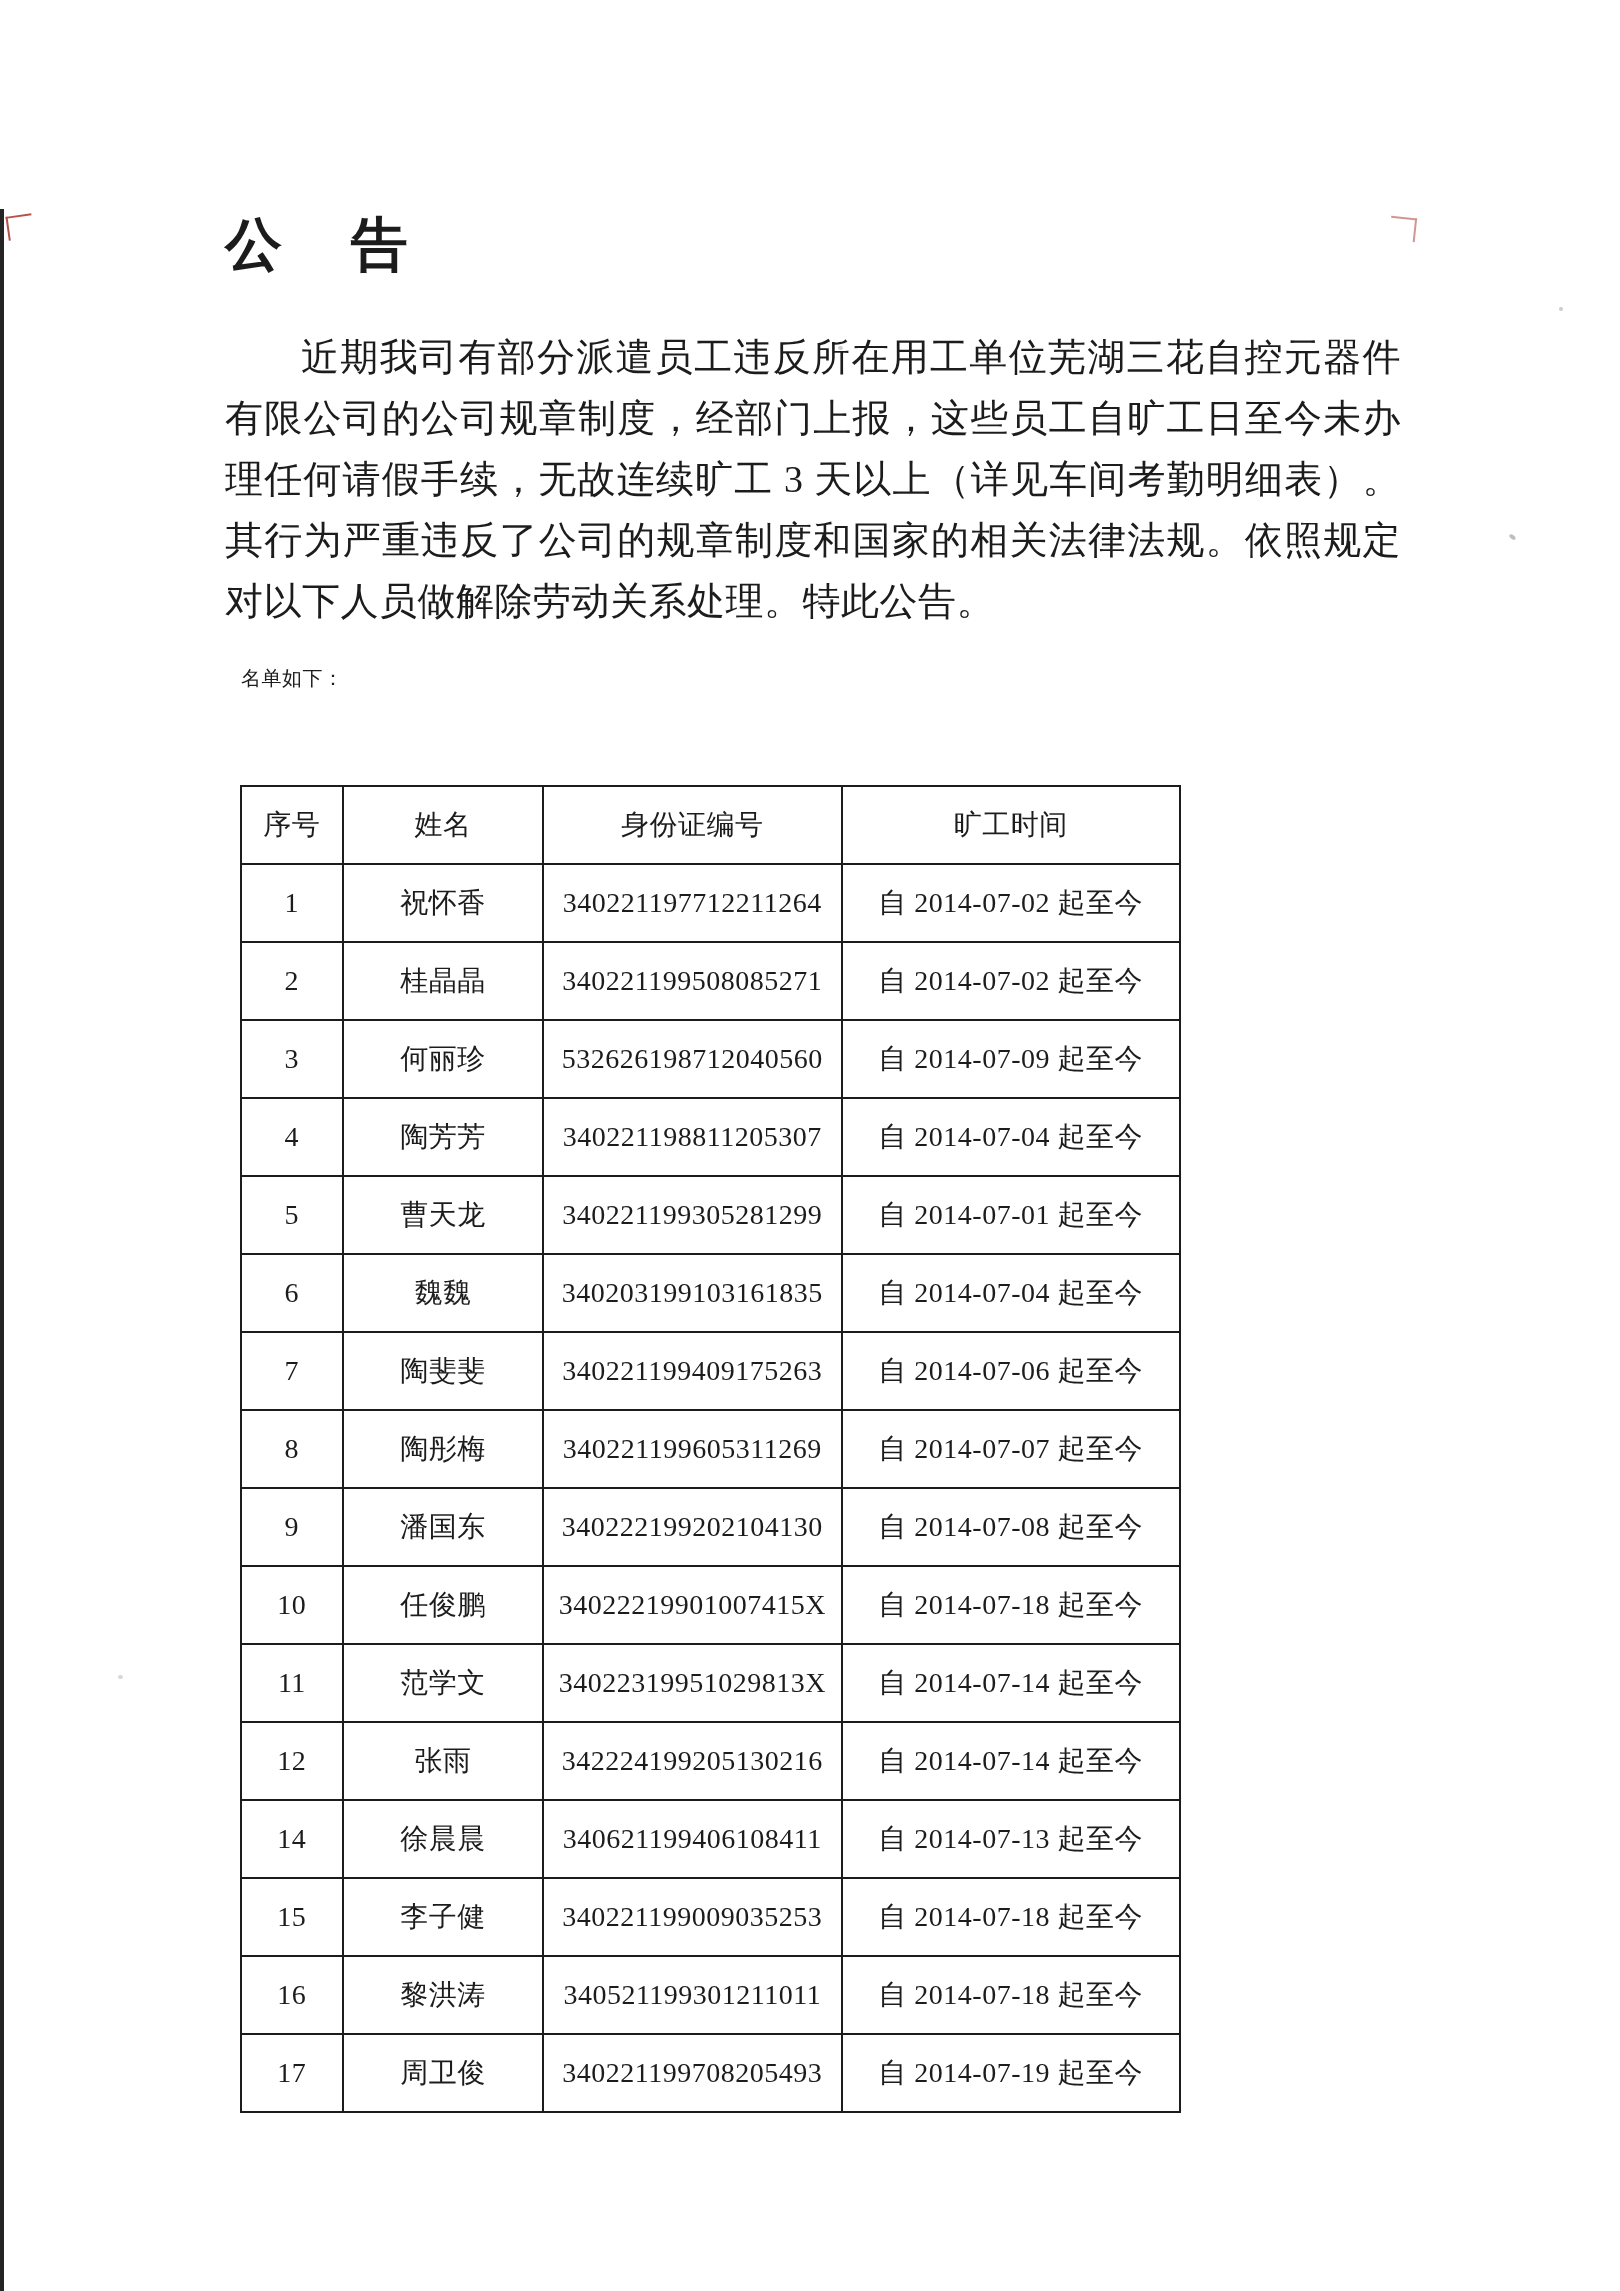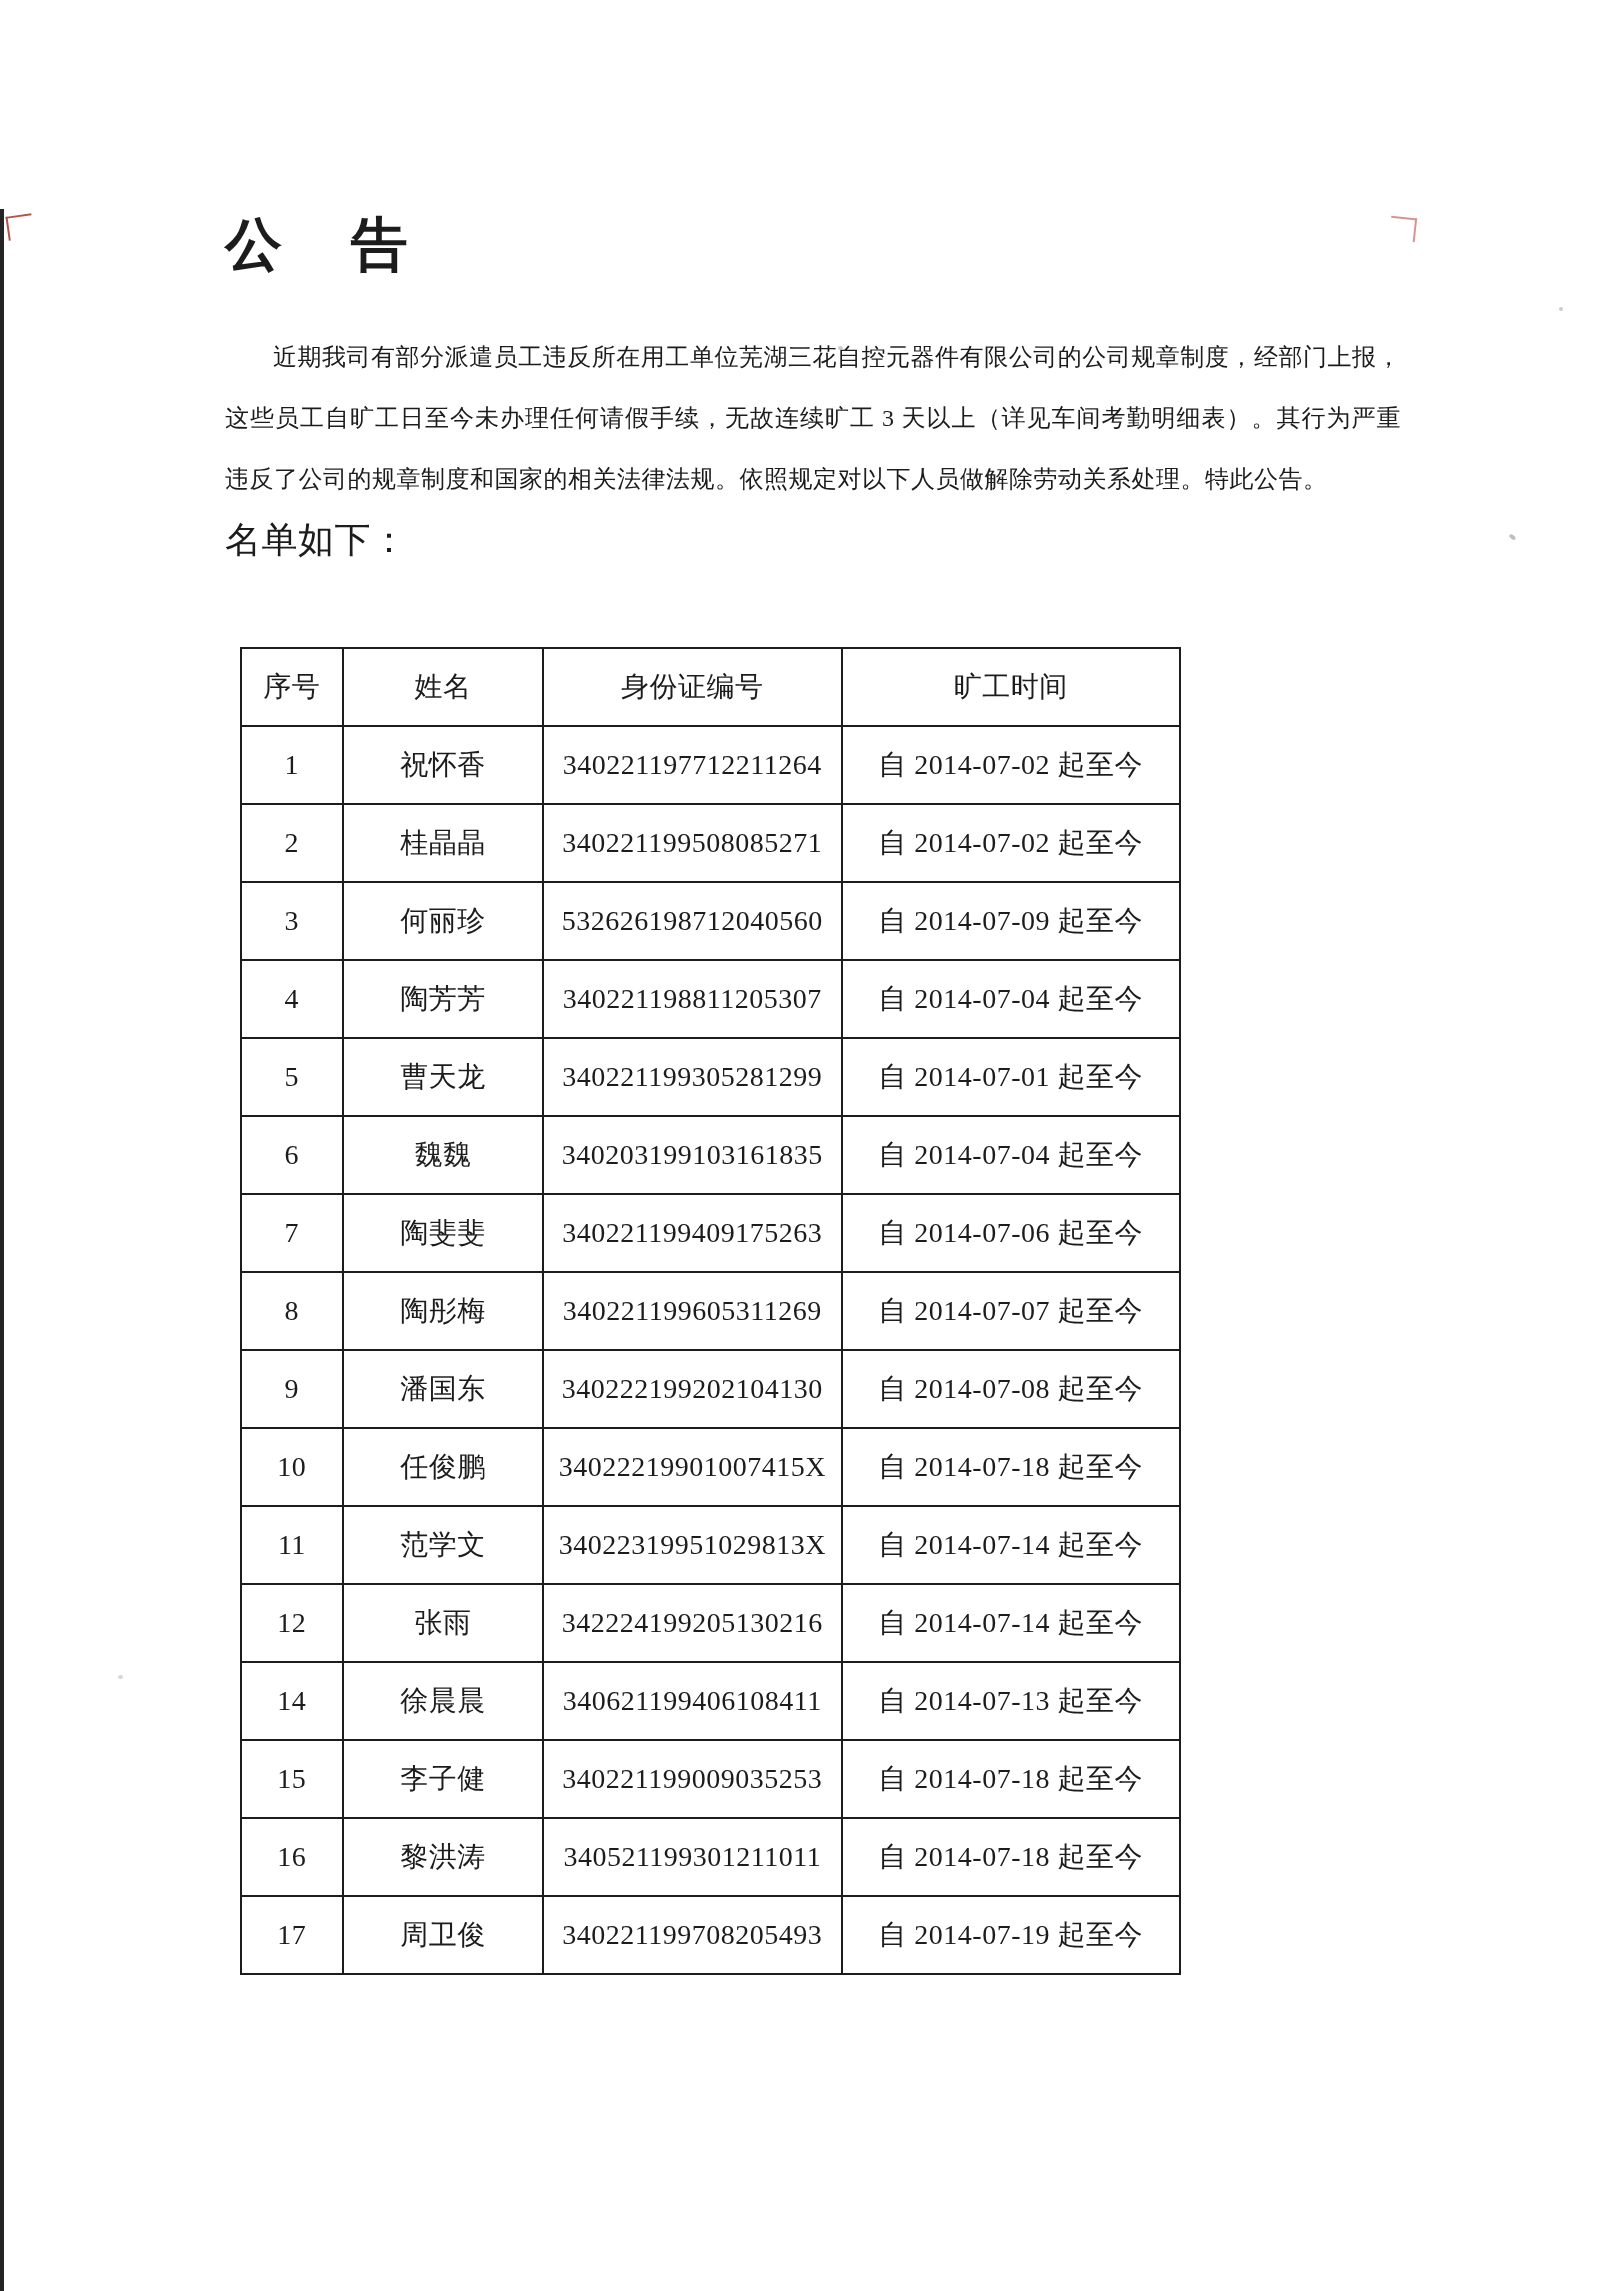--- a/index.html
+++ b/index.html
@@ -45,30 +45,30 @@
     font-size: 57px;
     line-height: 71px;
     font-weight: 700;
     letter-spacing: 5.9px;
   }
 
   
   .content { margin-left: 225px; width: 1176px; }
   .body-text {
     margin: 0;
-    font-size: 24px;
+    font-size: 38px;
     line-height: 61px;
     text-align: justify;
     text-justify: inter-character;
     text-indent: 2em;
     letter-spacing: 0.5px;
   }
   .list-intro {
-    margin: 0;
-    font-size: 36px;
+    margin: 16px;
+    font-size: 20px;
     line-height: 61px;
     letter-spacing: 0.5px;
   }
 
   
   table.roster {
     border-collapse: collapse;
     table-layout: fixed;
     margin: 76px 0 0 14.7px;
     width: 941px;

